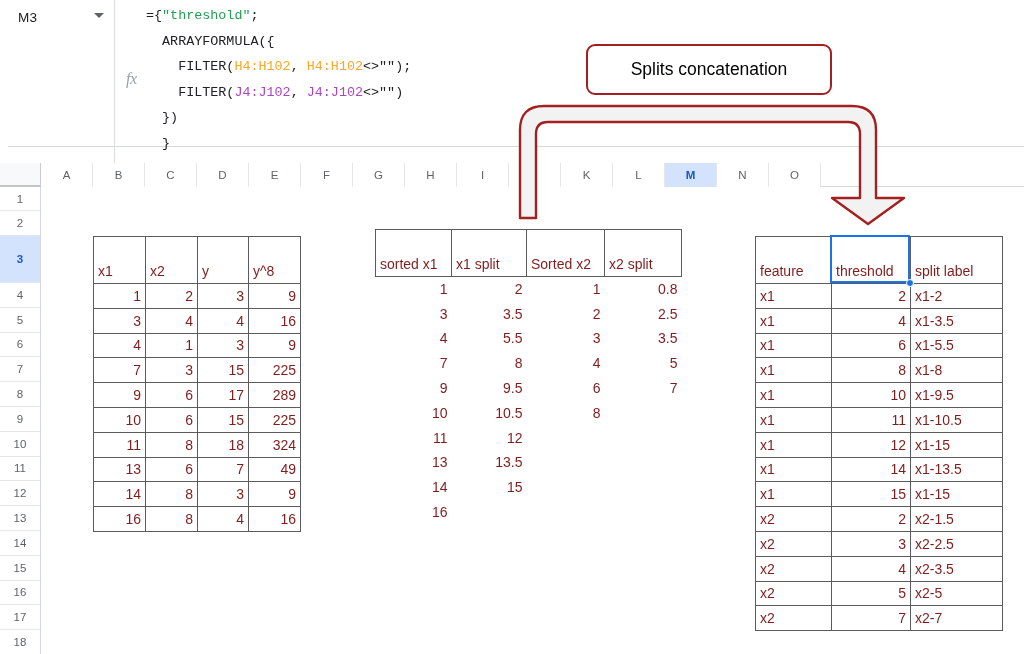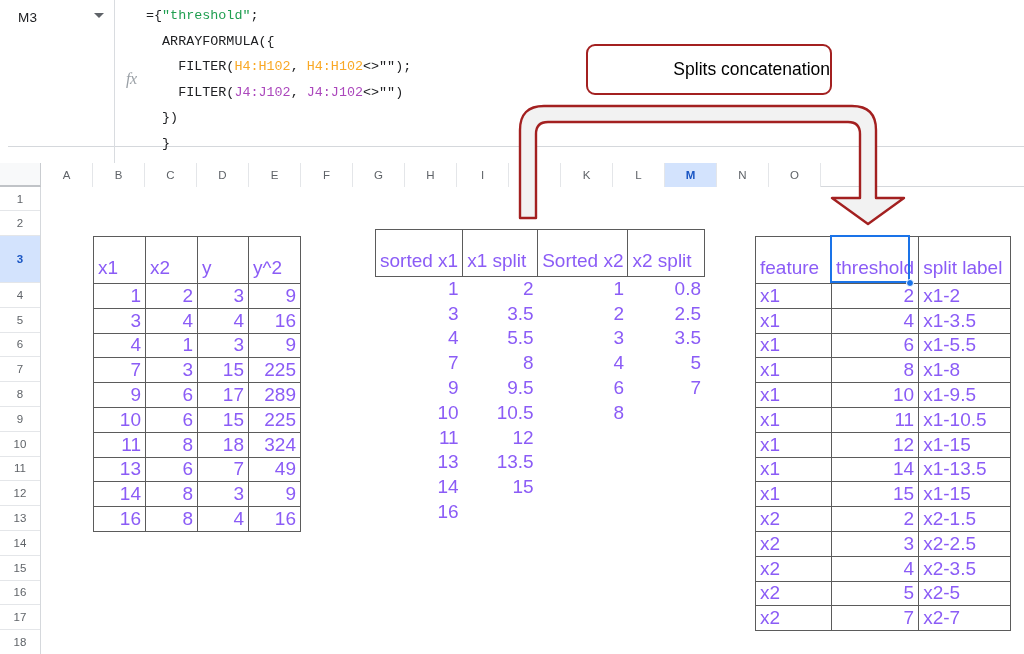--- a/index.html
+++ b/index.html
@@ -155,22 +155,22 @@
     left: 41px; top: 24px;
     width: 983px; height: 467px;
     background: #ffffff;
     overflow: hidden;
   }
 
   
   .sheet-table {
     position: absolute;
     border-collapse: collapse;
-    font-size: 19px;
-    color: #8b5cf6;
+    font-size: 14px;
+    color: #7f1d1d;
     table-layout: fixed;
   }
   .sheet-table td {
     height: 24.8px;
     padding: 0 4px;
     box-sizing: border-box;
     vertical-align: middle;
     white-space: nowrap;
     overflow: hidden;
   }
@@ -235,21 +235,21 @@
   }
   #callout-box {
     position: absolute;
     left: 586px; top: 44px;
     width: 246px; height: 51px;
     border: 2px solid #a32020;
     border-radius: 9px;
     background: #ffffff;
     display: flex;
     align-items: center;
-    justify-content: flex-end;
+    justify-content: center;
     box-sizing: border-box;
     pointer-events: auto;
     cursor: default;
   }
   #callout-text {
     font-size: 17.5px;
     color: #000000;
   }
   #arrow-svg {
     position: absolute;
@@ -332,21 +332,21 @@
             <col class="c1">
             <col class="c2">
             <col class="c3">
             <col class="c4">
           </colgroup>
         <tbody>
             <tr class="hdr-row">
               <td class="txt">x1</td>
               <td class="txt">x2</td>
               <td class="txt">y</td>
-              <td class="txt">y^2</td>
+              <td class="txt">y^8</td>
             </tr>
             <tr class="body-row">
               <td class="num">1</td>
               <td class="num">2</td>
               <td class="num">3</td>
               <td class="num">9</td>
             </tr>
             <tr class="body-row">
               <td class="num">3</td>
               <td class="num">4</td>

